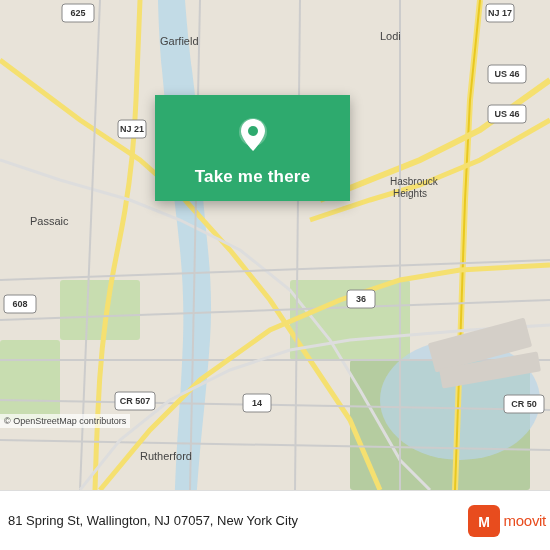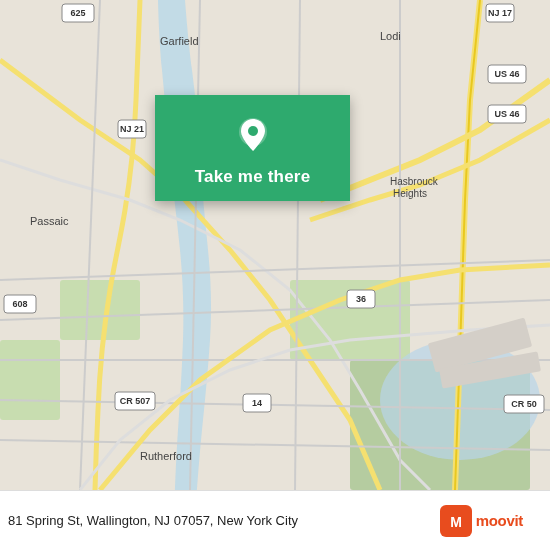--- a/index.html
+++ b/index.html
@@ -60,21 +60,21 @@
 
     
     #bottom-bar {
       position: relative;
       width: 550px;
       height: 60px;
       background: #fff;
       display: flex;
       align-items: center;
       justify-content: space-between;
-      padding: 0 27px 0 8px;
+      padding: 0 4px 0 8px;
       border-top: 1px solid #ddd;
     }
 
     #address-text {
       font-size: 13px;
       color: #222;
       flex: 1;
     }
 
     #moovit-logo {
@@ -83,21 +83,21 @@
       gap: 4px;
     }
 
     #moovit-icon {
       width: 32px;
       height: 32px;
     }
 
     #moovit-label {
       font-size: 15px;
-      font-weight: 700;
+      font-weight: 400;
       color: #e84c1e;
       letter-spacing: -0.3px;
     }
 
     
     #osm-credit {
       position: absolute;
       bottom: 62px;
       left: 0;
       font-size: 9px;
@@ -195,20 +195,21 @@
     <div id="location-icon-wrap">
       <svg viewBox="0 0 44 44" xmlns="http://www.w3.org/2000/svg">
         <circle cx="22" cy="19" r="14" fill="white" opacity="0.25"></circle>
         <path d="M22 6 C15.4 6 10 11.4 10 18 C10 26 22 38 22 38 C22 38 34 26 34 18 C34 11.4 28.6 6 22 6 Z" fill="white"></path>
         <circle cx="22" cy="18" r="5" fill="#2eaa6e"></circle>
       </svg>
     </div>
     <button id="take-me-there-btn">Take me there</button>
   </div>
 
+  <div id="osm-credit">© OpenStreetMap contributors</div>
 </div>
 
 <div id="bottom-bar">
   <span id="address-text">81 Spring St, Wallington, NJ 07057, New York City</span>
   <div id="moovit-logo">
     <svg id="moovit-icon" viewBox="0 0 32 32" xmlns="http://www.w3.org/2000/svg">
       <rect width="32" height="32" rx="6" fill="#e84c1e"></rect>
       <text x="16" y="22" font-size="14" fill="white" text-anchor="middle" font-family="Arial" font-weight="bold">M</text>
     </svg>
     <span id="moovit-label">moovit</span>

